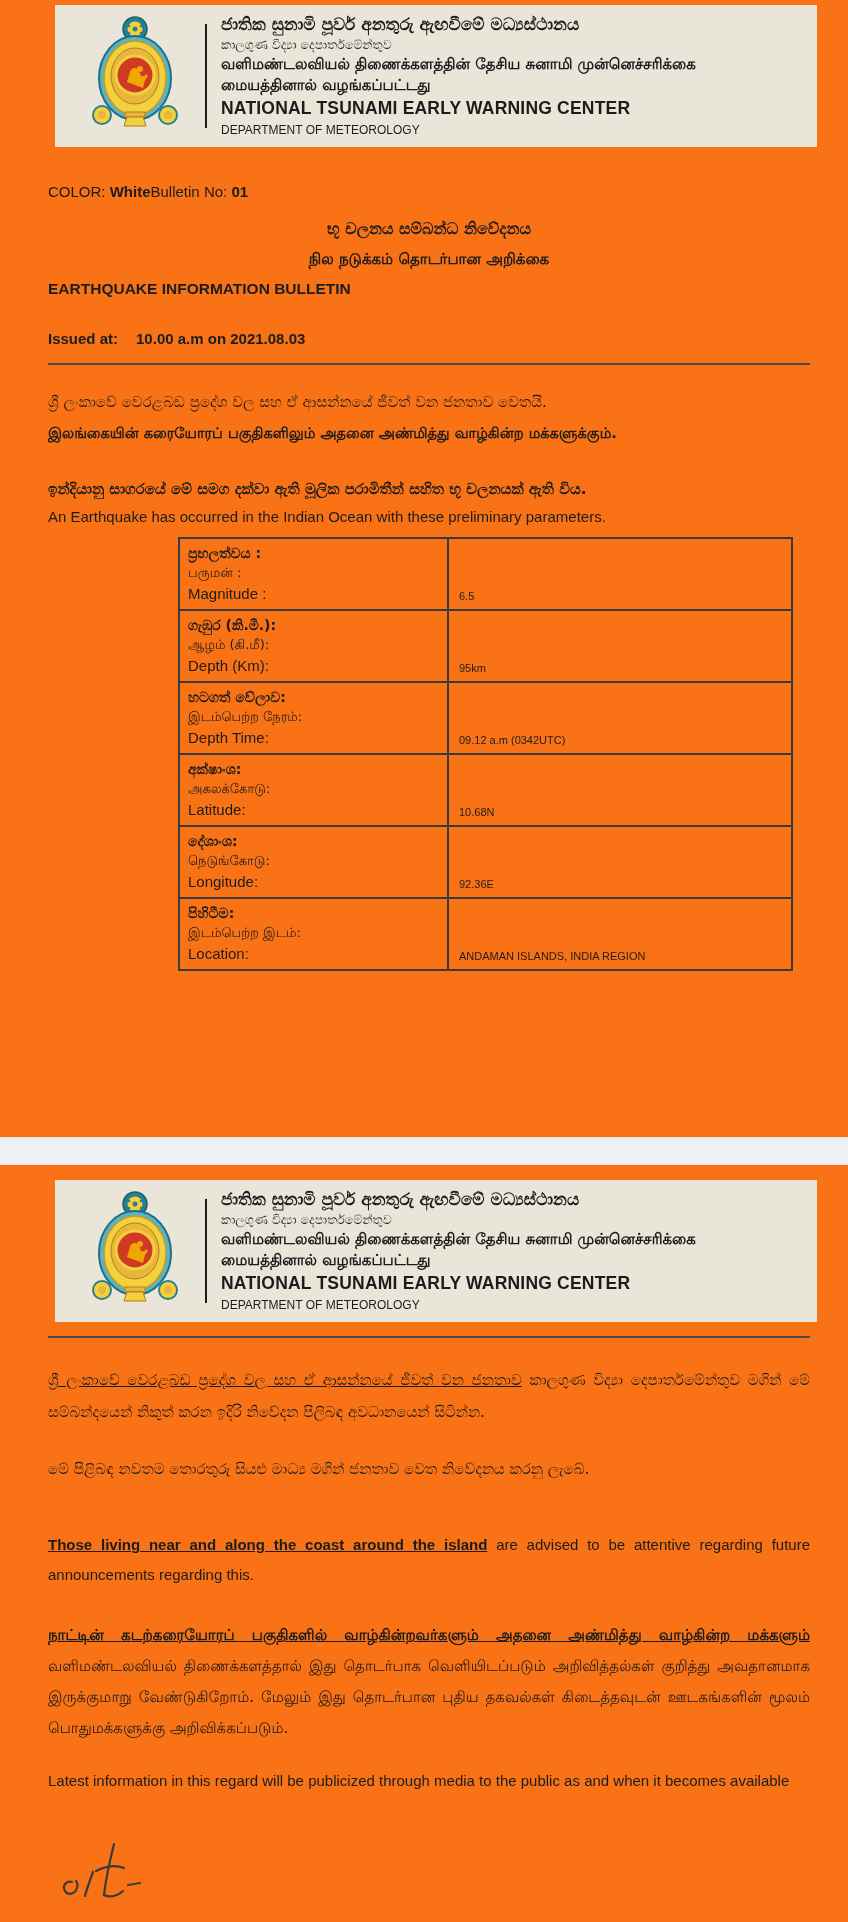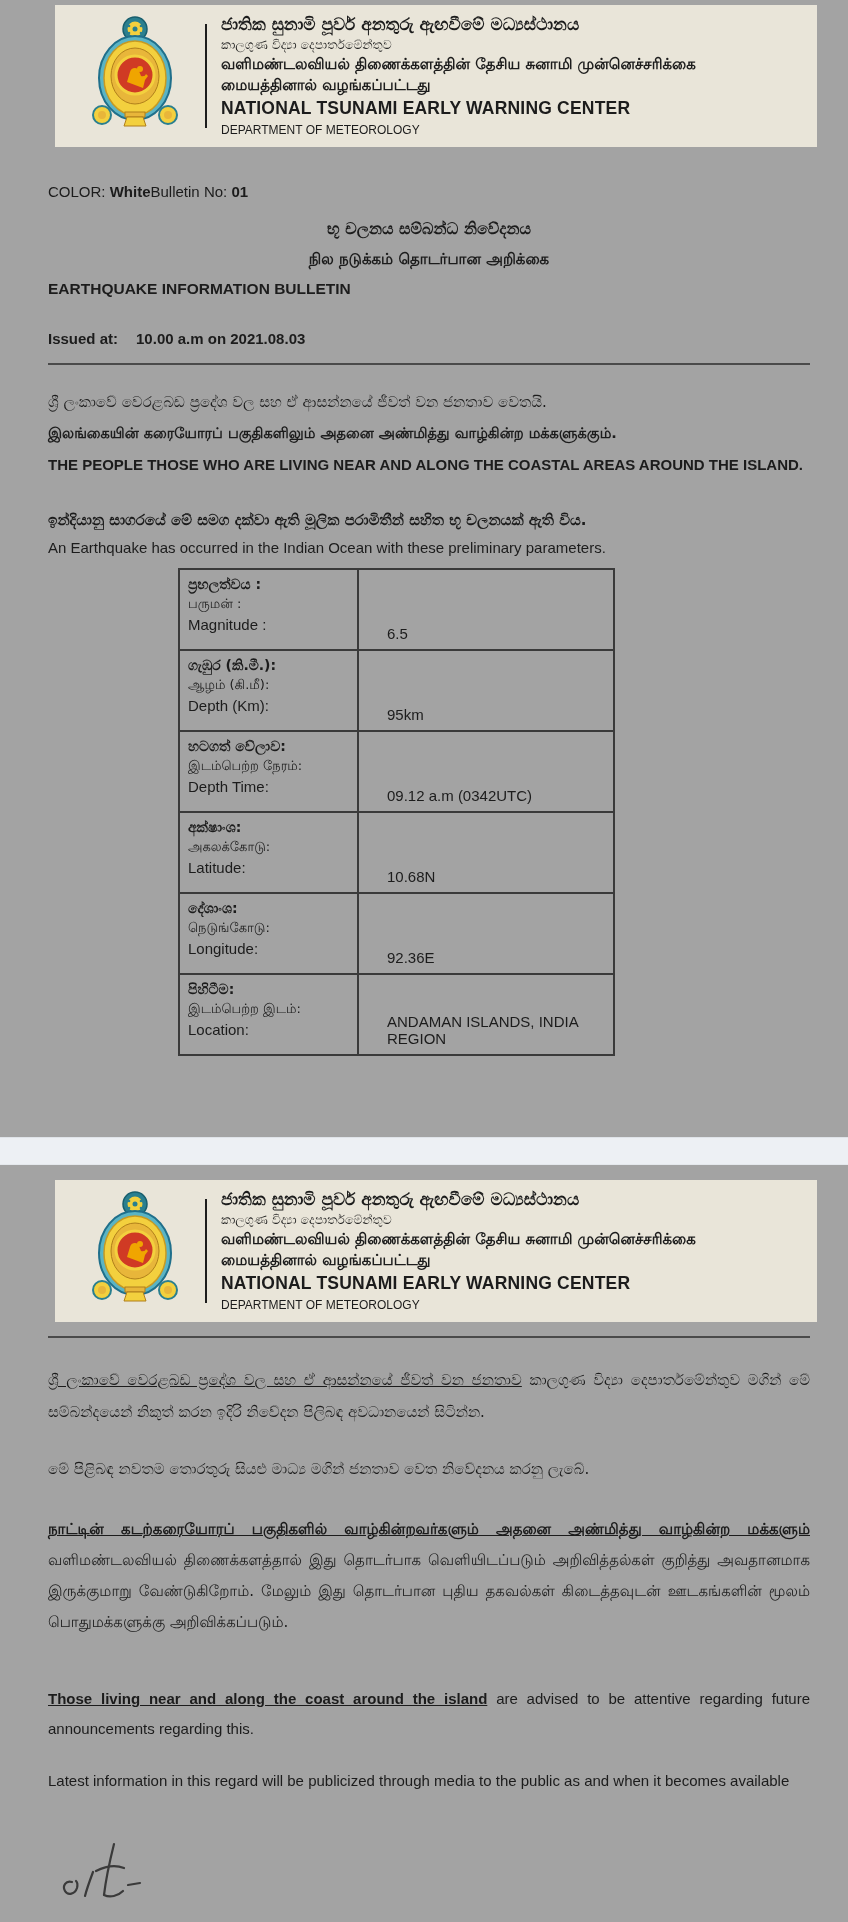--- a/index.html
+++ b/index.html
@@ -3,21 +3,21 @@
 <meta charset="utf-8">
 <style>
   html,body{margin:0;padding:0;}
   body{
     width:848px;
     background:#ffffff;
     color:#1c1c1c;
     font-family:"Liberation Sans", sans-serif;
     -webkit-font-smoothing:antialiased;
   }
-  .page{position:relative;overflow:hidden;background:#a3a3a3;}
+  .page{position:relative;overflow:hidden;background:#f97316;}
   .page1{height:1137px;}
   .page-band{height:26px;background:#edf0f4;border-top:1px solid #dfe3e8;border-bottom:1px solid #e4e8ec;}
   .page2{height:759px;}
 
   
   .header-box{
     margin:5px 31px 0 55px;
     background:#e9e5d9;
     display:flex;
     align-items:center;
@@ -52,22 +52,22 @@
   .addr-si{font-size:15px;font-family:"DejaVu Sans", sans-serif;line-height:31px;}
   .addr-ta{font-size:14.5px;font-weight:bold;font-family:"DejaVu Sans", sans-serif;line-height:31px;}
   .addr-en{font-size:15px;font-weight:bold;line-height:31px;}
 
   .intro-block{margin-top:26px;}
   .intro-si{font-size:15px;font-weight:bold;font-family:"DejaVu Sans", sans-serif;line-height:28px;}
   .intro-en{font-size:15px;line-height:28px;}
 
   table.eq-table{border-collapse:collapse;margin:6px 0 0 130px;}
   .eq-table td{border:2px solid #3a3a3a;height:64px;box-sizing:border-box;}
-  .eq-table td.label-cell{width:179px;padding:4px 8px 14px;vertical-align:top;}
-  .eq-table td.value-cell{width:256px;padding:4px 28px 7px;vertical-align:bottom;font-size:15px;}
+  .eq-table td.label-cell{width:269px;padding:4px 8px 5px;vertical-align:top;}
+  .eq-table td.value-cell{width:344px;padding:4px 10px 7px;vertical-align:bottom;font-size:11px;}
   .cell-si{font-size:14px;font-weight:bold;font-family:"DejaVu Sans", sans-serif;line-height:20px;}
   .cell-ta{font-size:13px;font-family:"DejaVu Sans", sans-serif;line-height:20px;}
   .cell-en{font-size:15px;line-height:21px;}
 
   
   .p2-rule{border:none;border-top:2px solid #4a4a4a;margin:14px 0 0 0;}
   .p2-para{font-size:15px;line-height:32px;text-align:justify;margin-top:26px;font-family:"DejaVu Sans", sans-serif;}
   .p2-para.en{font-family:"Liberation Sans", sans-serif;line-height:30px;}
   .seg-ul{text-decoration:underline;}
   .seg-bul{font-weight:bold;text-decoration:underline;}
@@ -136,21 +136,20 @@
 
     <div class="issued-row">
       <span>Issued at:</span><span class="val">10.00 a.m on 2021.08.03</span>
     </div>
 
     <hr class="rule">
 
     <div class="addr-block">
       <div class="addr-si">ශ්‍රී ලංකාවේ වෙරළබඩ ප්‍රදේශ වල සහ ඒ ආසන්නයේ ජීවත් වන ජනතාව වෙතයි.</div>
       <div class="addr-ta">இலங்கையின் கரையோரப் பகுதிகளிலும் அதனை அண்மித்து வாழ்கின்ற மக்களுக்கும்.</div>
-      <div class="addr-en">THE PEOPLE THOSE WHO ARE LIVING NEAR AND ALONG THE COASTAL AREAS AROUND THE ISLAND.</div>
     </div>
 
     <div class="intro-block">
       <div class="intro-si">ඉන්දියානු සාගරයේ මේ සමග දක්වා ඇති මූලික පරාමිතීන් සහිත භූ චලනයක් ඇති විය.</div>
       <div class="intro-en">An Earthquake has occurred in the Indian Ocean with these preliminary parameters.</div>
     </div>
 
     <table class="eq-table">
       <tbody>
         <tr>
@@ -248,26 +247,26 @@
 
   <div class="content">
     <hr class="p2-rule">
 
     <div class="p2-para">
       <span class="seg-ul">ශ්‍රී ලංකාවේ වෙරළබඩ ප්‍රදේශ වල සහ ඒ ආසන්නයේ ජීවත් වන ජනතාව</span><span> කාලගුණ විද්‍යා දෙපාර්තමේන්තුව මගින් මේ සම්බන්දයෙන් නිකුත් කරන ඉදිරි නිවේදන පිලිබඳ අවධානයෙන් සිටින්න.</span>
     </div>
 
     <div class="p2-single">මේ පිළිබඳ නවතම තොරතුරු සියළු මාධ්‍ය මගින්  ජනතාව වෙත නිවේදනය කරනු ලැබේ.</div>
 
+    <div class="p2-para en" style="margin-top:46px;">
+      <span class="seg-bul">Those living near and along the coast around the island</span><span> are advised to be attentive regarding future announcements regarding this.</span>
+    </div>
+
     <div class="p2-para ta-para">
       <span class="seg-bul">நாட்டின் கடற்கரையோரப் பகுதிகளில் வாழ்கின்றவர்களும் அதனை அண்மித்து வாழ்கின்ற மக்களும்</span><span> வளிமண்டலவியல் திணைக்களத்தால் இது தொடர்பாக வெளியிடப்படும் அறிவித்தல்கள் குறித்து அவதானமாக இருக்குமாறு வேண்டுகிறோம். மேலும் இது தொடர்பான புதிய தகவல்கள் கிடைத்தவுடன் ஊடகங்களின் மூலம் பொதுமக்களுக்கு அறிவிக்கப்படும்.</span>
-    </div>
-
-    <div class="p2-para en" style="margin-top:46px;">
-      <span class="seg-bul">Those living near and along the coast around the island</span><span> are advised to be attentive regarding future announcements regarding this.</span>
     </div>
 
     <div class="p2-para en" style="margin-top:22px;text-align:left;">Latest information in this regard will be publicized through media to the public as and when it becomes available</div>
 
     <div class="sig-wrap">
       <svg width="120" height="70" viewBox="0 0 120 70">
         <g fill="none" stroke="#3a3a3a" stroke-width="2.2" stroke-linecap="round">
           <path d="M14 44 C8 42 4 48 7 53 C10 58 17 56 19 50 C20 46 19 44 18 43"></path>
           <path d="M27 58 C29 50 32 42 35 34"></path>
           <path d="M56 6 C52 22 48 40 46 57"></path>

